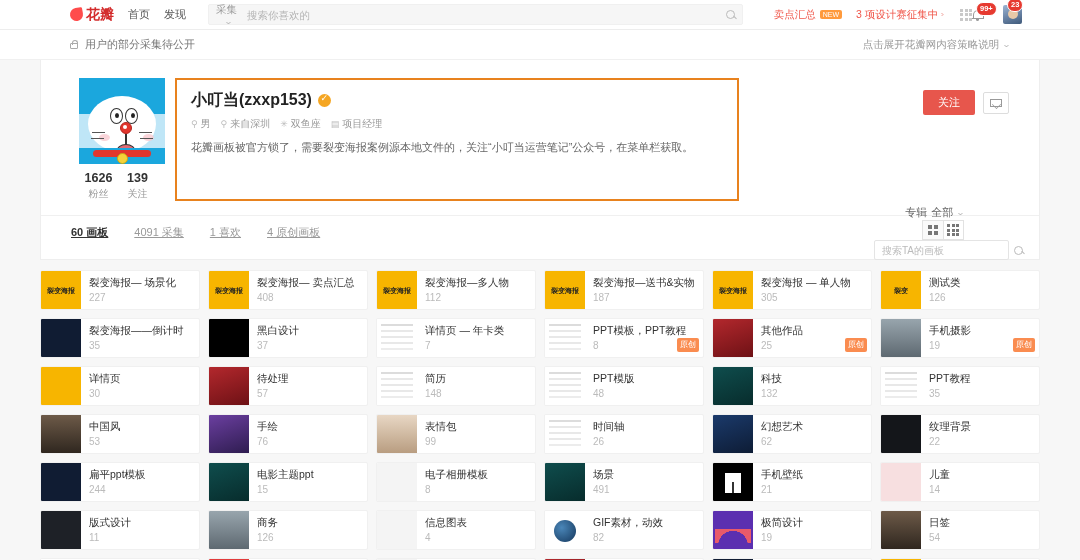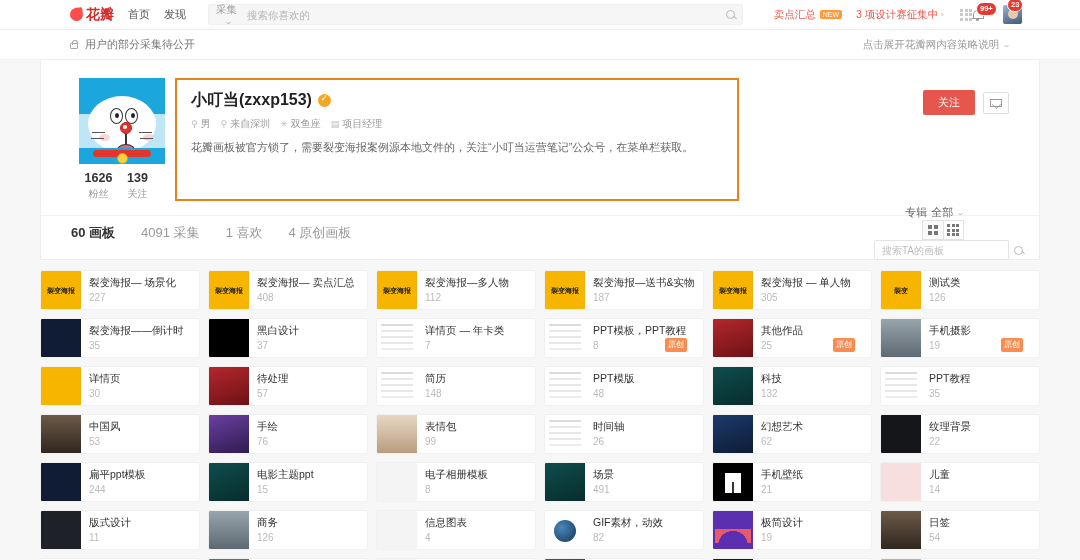--- a/index.html
+++ b/index.html
@@ -190,21 +190,21 @@
     border-left: 1.2px solid #999; border-bottom: 1.2px solid #999;
     transform: rotate(-45deg) scale(.72); transform-origin: center;
   }
 
   
   .tabbar {
     display: flex; align-items: center; border-top: 1px solid #f0f0f0;
     margin-top: 14px; padding: 0 30px; height: 34px;
   }
   .tabs { display: flex; align-items: center; }
-  .tab { font-size: 13px; color: #999; margin-right: 26px; cursor: pointer; }
+  .tab { font-size: 11px; color: #999; margin-right: 26px; cursor: pointer; text-decoration: underline; }
   .tab.active { color: #333; font-weight: bold; }
   .tools { margin-left: auto; display: flex; align-items: center; flex-direction: column; }
   .album-sel { font-size: 11px; color: #666; display: flex; align-items: center; cursor: pointer; }
   .view-toggle { display: flex; margin-left: 16px; }
   .vbtn {
     width: 21px; height: 20px; border: 1px solid #e2e2e2; display: flex;
     align-items: center; justify-content: center; cursor: pointer; background: #fff;
   }
   .vbtn:first-child { border-right: none; }
   .vbtn.active { background: #fafafa; }
@@ -232,21 +232,21 @@
     display: flex; height: 40px; overflow: hidden; cursor: pointer; position: relative;
   }
   .thumb { width: 40px; height: 40px; flex: none; position: relative; overflow: hidden; }
   .bmeta { padding: 5px 6px 0 8px; overflow: hidden; flex: 1; min-width: 0; }
   .btitle {
     font-size: 10.5px; color: #333; white-space: nowrap; overflow: hidden;
     text-overflow: ellipsis; line-height: 1.2;
   }
   .bcount { font-size: 10px; color: #bbb; margin-top: 3px; }
   .orig-badge {
-    position: absolute; right: 16px; bottom: 5px; background: #fa8c50; color: #fff;
+    position: absolute; right: 4px; bottom: 5px; background: #fa8c50; color: #fff;
     font-size: 8px; padding: 2px 3px; border-radius: 2px; line-height: 1.25;
   }
   
   .t-yellow { background: #f7b500; display:flex; align-items:center; justify-content:center; }
   .t-yellow span { font-size: 7px; color: #222; font-weight: bold; transform: skewX(-8px); }
   .t-dark { background: #14161a; }
   .t-dark2 { background: #1e2127; }
   .t-black { background: #000; }
   .t-white { background: #f4f4f4; }
   .t-purple { background: linear-gradient(160deg,#6b3fa0,#2c1b4d); }

